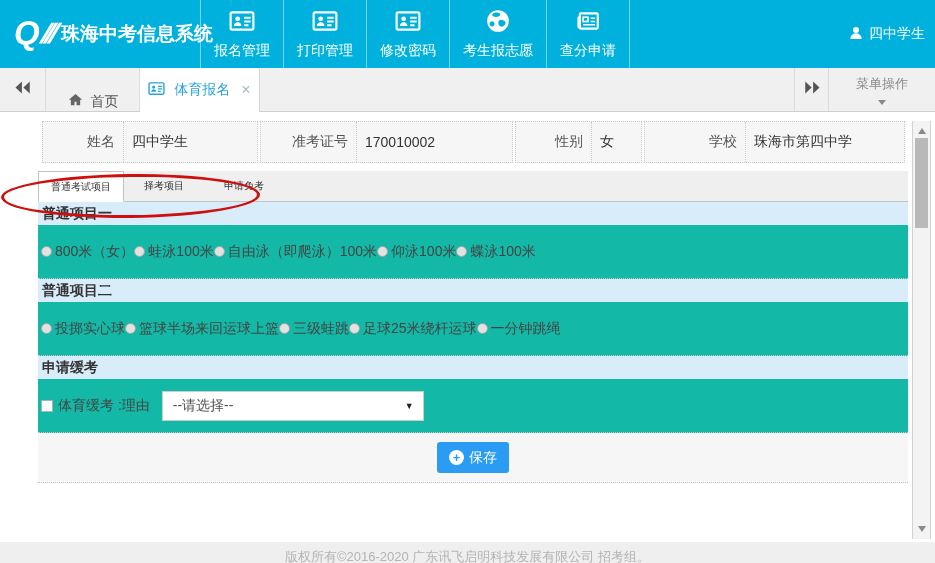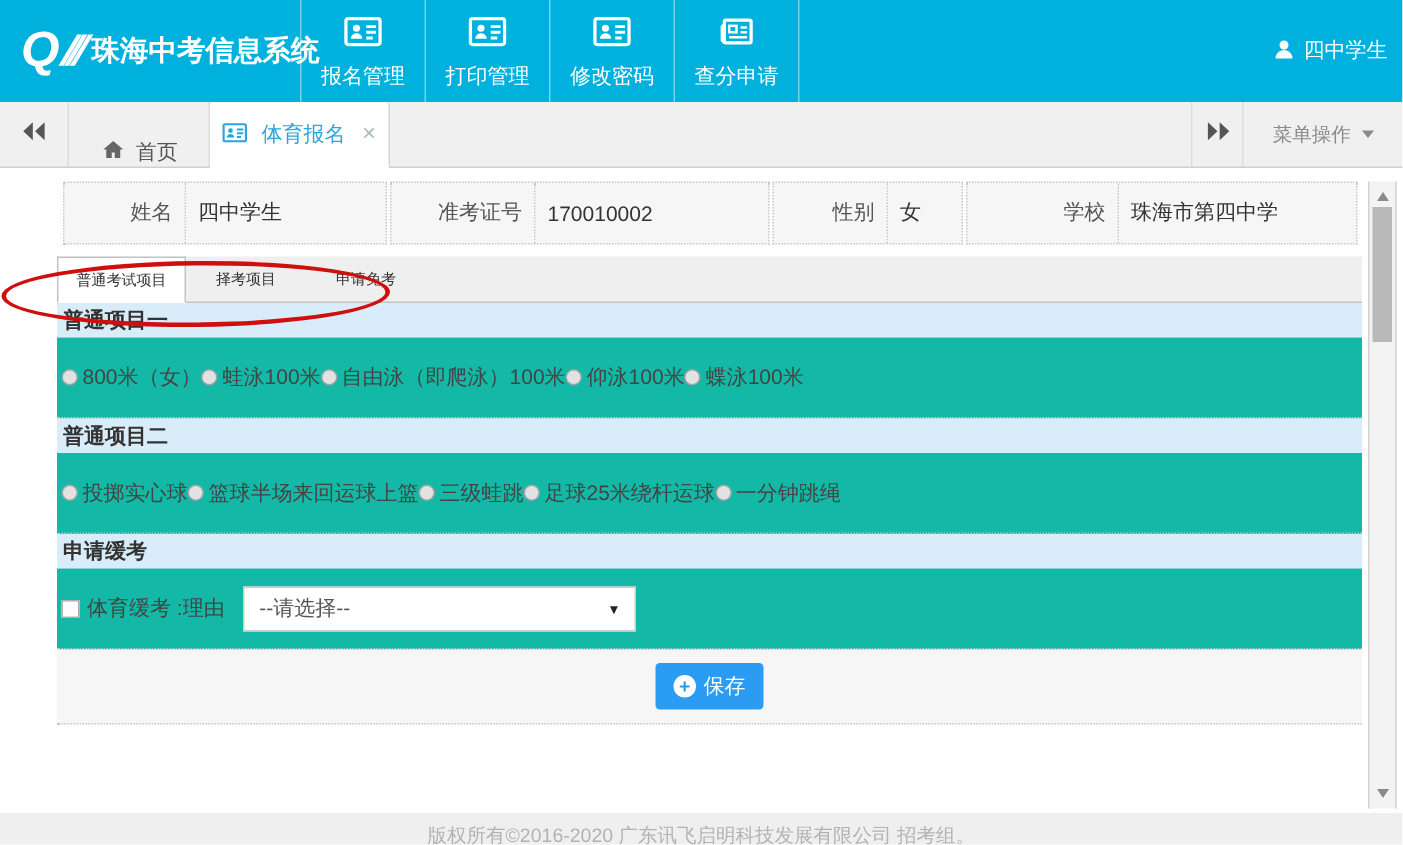--- a/index.html
+++ b/index.html
@@ -22,21 +22,21 @@
   .tabbar { height:44px; background:#f0f0f0; border-bottom:1px solid #cfcfcf; display:flex; align-items:stretch; }
   .tb-btn { display:flex; align-items:center; justify-content:center; cursor:pointer; }
   .tb-back { width:46px; border-right:1px solid #dcdcdc; }
   .tb-home { width:94px; gap:7px; color:#555; font-size:14px; border-right:1px solid #dcdcdc; display:flex; align-items:flex-end; justify-content:center; cursor:pointer; }
   .tb-active { width:120px; background:#fff; border-right:1px solid #d5d5d5; margin-bottom:-1px;
                display:flex; align-items:center; justify-content:center; gap:9px; color:#2aa4dc; font-size:14px;
                border-top-left-radius:3px; border-top-right-radius:3px; cursor:pointer; }
   .tb-close { color:#a9bac3; font-size:16px; margin-left:2px; cursor:pointer; }
   .tb-spacer { flex:1; }
   .tb-expand { width:34px; border-left:1px solid #dcdcdc; }
-  .tb-menu { width:107px; border-left:1px solid #dcdcdc; color:#8a8a8a; font-size:13px; gap:7px; }
+  .tb-menu { width:107px; border-left:1px solid #dcdcdc; color:#8a8a8a; font-size:13px; gap:7px;flex-direction:column; }
   .caret { width:0; height:0; border-left:4px solid transparent; border-right:4px solid transparent; border-top:5px solid #8a8a8a; }
 
   
   .panel { position:relative; height:418px; background:#fff;padding-left:38px; }
   .info-strip { margin:9px 30px 0 4px; height:42px; display:flex; }
   .cell { border:1px dotted #c9c9c9; background:#f6f6f6; display:flex; align-items:stretch; margin-right:2px; font-size:14px; }
   .cell .lbl { display:flex; align-items:center; justify-content:flex-end; padding-right:8px; color:#555; }
   .cell .val { border-left:1px dotted #c9c9c9; padding-left:8px; color:#333; flex:1; display:flex; align-items:center; }
   .c1{width:216px;} .c1 .lbl{width:80px;}
   .c2{width:253px;} .c2 .lbl{width:95px;}
@@ -124,20 +124,29 @@
         <span><svg width="26" height="26" viewBox="0 0 24 24">
               <rect x="1.5" y="4" width="21" height="16" rx="1.5" fill="none" stroke="#fff" stroke-width="2"></rect>
               <circle cx="8" cy="10" r="2.2" fill="#fff"></circle>
               <path d="M4.5 16.5c0-1.9 1.6-3.4 3.5-3.4s3.5 1.5 3.5 3.4z" fill="#fff"></path>
               <path d="M14 9h6M14 12.5h6M14 16h4" stroke="#fff" stroke-width="1.8"></path>
             </svg></span>
         <span>修改密码</span>
       </div>
       <div class="nav-item">
         <span><svg width="26" height="26" viewBox="0 0 24 24">
+              <circle cx="12" cy="12" r="10" fill="#fff"></circle>
+              <path d="M7 5.5c2-1.6 5.2-1.7 6.6-.6 1 .8.5 2.1-.6 2.6-1.5.7-3.6 1.1-5 .4C6.8 7.4 6.2 6.2 7 5.5z" fill="#00b1de"></path>
+              <path d="M13.2 11.2c2-.6 4.6 0 5.5 1.5.8 1.4 0 3.1-1.5 4-1.3.8-3.3.8-4.1-.5-.9-1.4-1.4-3.6.1-5z" fill="#00b1de"></path>
+              <path d="M5.8 12.4c1.2-.3 2.6.4 2.9 1.7.3 1.2-.4 2.6-1.6 2.9-1.2.3-2.5-.5-2.8-1.8-.3-1.2.3-2.5 1.5-2.8z" fill="#00b1de"></path>
+            </svg></span>
+        <span>考生报志愿</span>
+      </div>
+      <div class="nav-item">
+        <span><svg width="26" height="26" viewBox="0 0 24 24">
               <rect x="4.5" y="5" width="16.5" height="14" rx="1" fill="none" stroke="#fff" stroke-width="2"></rect>
               <path d="M4.5 7.5 3 9v8.5L4.5 19" fill="none" stroke="#fff" stroke-width="1.5"></path>
               <rect x="7.5" y="8.5" width="4.5" height="4" fill="none" stroke="#fff" stroke-width="1.5"></rect>
               <path d="M14.5 9.5h4M14.5 12.5h4M7.5 15.5h11" stroke="#fff" stroke-width="1.5"></path>
             </svg></span>
         <span>查分申请</span>
       </div>
     </div>
     <div class="hdr-user">
       <span><svg width="16" height="16" viewBox="0 0 24 24">

